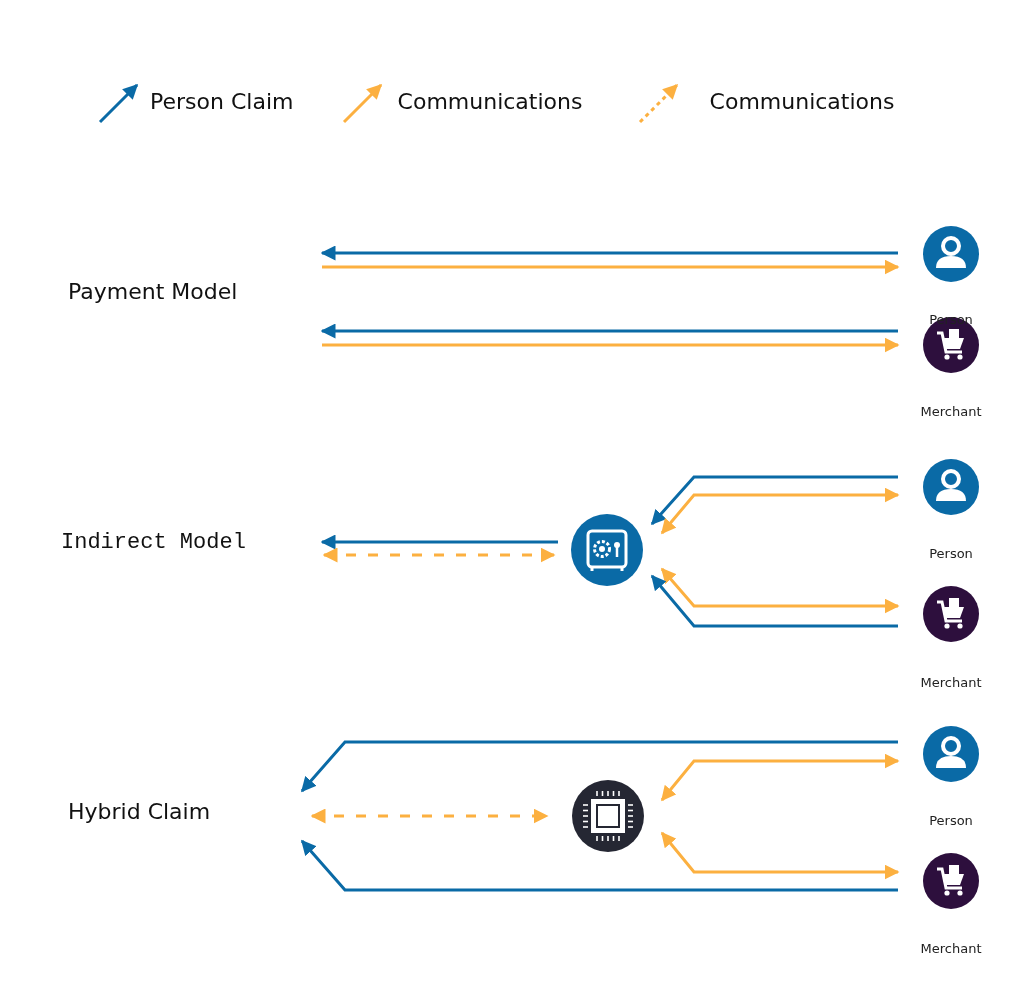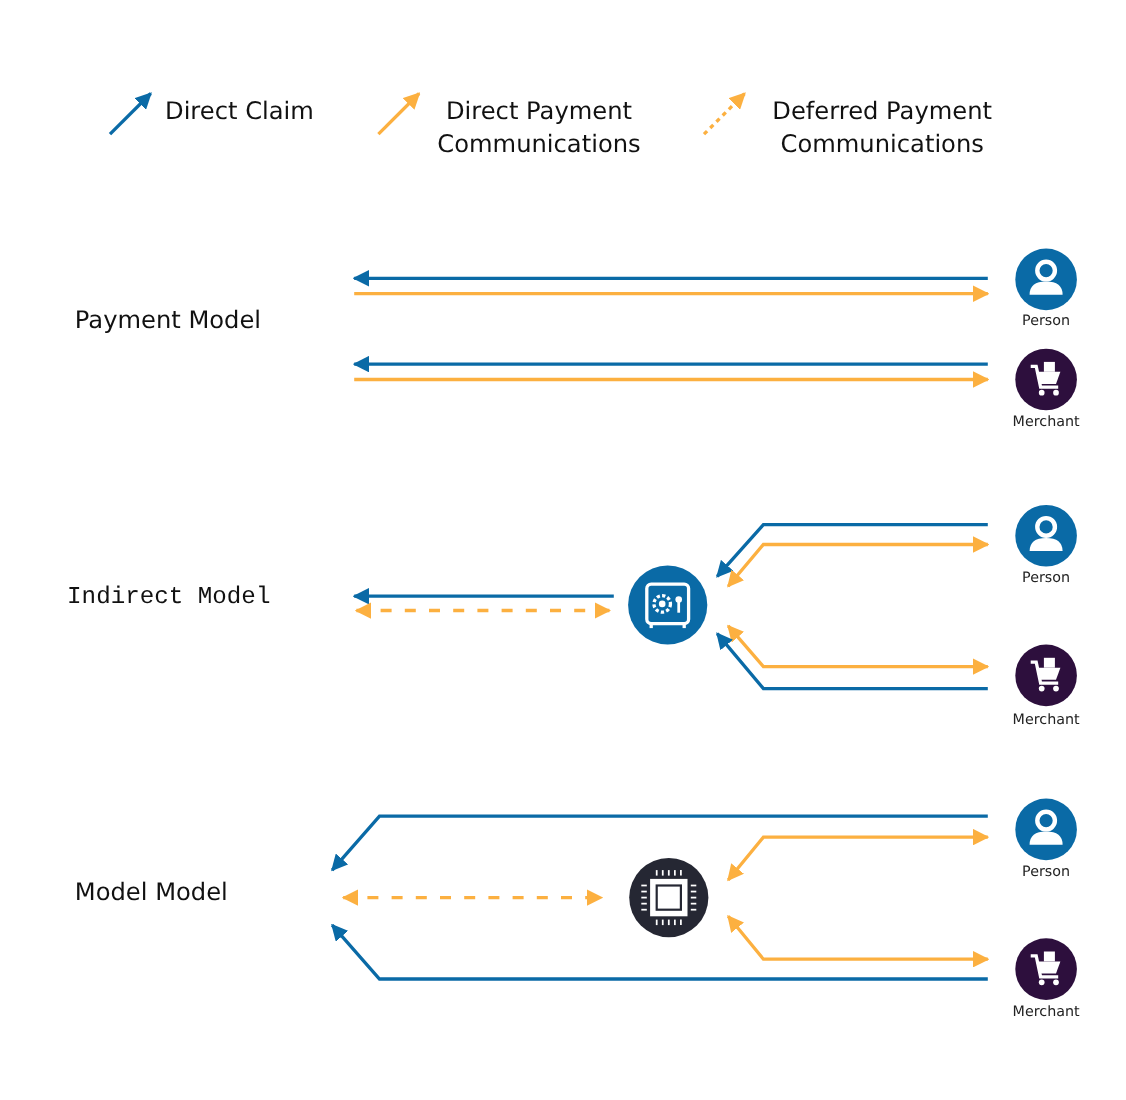--- a/index.html
+++ b/index.html
@@ -1,20 +1,20 @@
 <!DOCTYPE html>
 <html><head>
   <meta charset="utf-8">
   <style>
     html, body { margin: 0; padding: 0; background: #ffffff; }
     body { width: 1024px; height: 1000px; position: relative; overflow: hidden;
            font-family: "DejaVu Sans", sans-serif; color: #111; }
     .legend-text { position: absolute; font-size: 22px; font-weight: 500; line-height: 30px; text-align: center; }
     .model-label { position: absolute; font-size: 22px; font-weight: 500; }
-    .node-label { position: absolute; font-size: 13px; width: 90px; text-align: center; color: #222; }
+    .node-label { position: absolute; font-size: 13px; width: 90px; text-align: center; color: #222; margin-top: 28px; }
     svg#diagram { position: absolute; left: 0; top: 0; }
   </style>
 </head>
 <body>
 
 <svg id="diagram" width="1024" height="1000" viewBox="0 0 1024 1000">
   <defs>
     <marker id="mb" viewBox="0 0 10 10" refX="9" refY="5" markerWidth="5" markerHeight="5" orient="auto-start-reverse" markerUnits="strokeWidth">
       <path d="M0,0 L10,5 L0,10 z" fill="#0a6aa6"></path>
     </marker>
@@ -126,32 +126,30 @@
         <line x1="-25" y1="11" x2="-20" y2="11"></line>
       <line x1="20" y1="-11" x2="25" y2="-11"></line>
         <line x1="20" y1="-5.5" x2="25" y2="-5.5"></line>
         <line x1="20" y1="0" x2="25" y2="0"></line>
         <line x1="20" y1="5.5" x2="25" y2="5.5"></line>
         <line x1="20" y1="11" x2="25" y2="11"></line>
     </g>
   </g>
 </svg>
 
-<div class="legend-text" style="left:150px; top:87px; width:150px; text-align:left;">Direct Claim</div>
+<div class="legend-text" style="left:150px; top:87px; width:150px; text-align:left;">Person Claim</div>
 <div class="legend-text" style="left:380px; top:87px; width:220px;">
-  <div>Direct Payment</div>
   <div>Communications</div>
 </div>
 <div class="legend-text" style="left:682px; top:87px; width:240px;">
-  <div>Deferred Payment</div>
   <div>Communications</div>
 </div>
 
 <div class="model-label" style="left:68px; top:279px;">Payment Model</div>
 <div class="model-label" style="left:61px; top:530px;font-family:Liberation Mono, monospace;">Indirect Model</div>
-<div class="model-label" style="left:68px; top:799px;">Model Model</div>
+<div class="model-label" style="left:68px; top:799px;">Hybrid Claim</div>
 
 <div class="node-label" style="left:906px; top:284px;">Person</div>
 <div class="node-label" style="left:906px; top:376px;">Merchant</div>
 <div class="node-label" style="left:906px; top:518px;">Person</div>
 <div class="node-label" style="left:906px; top:647px;">Merchant</div>
 <div class="node-label" style="left:906px; top:785px;">Person</div>
 <div class="node-label" style="left:906px; top:913px;">Merchant</div>
 
 </body></html>

